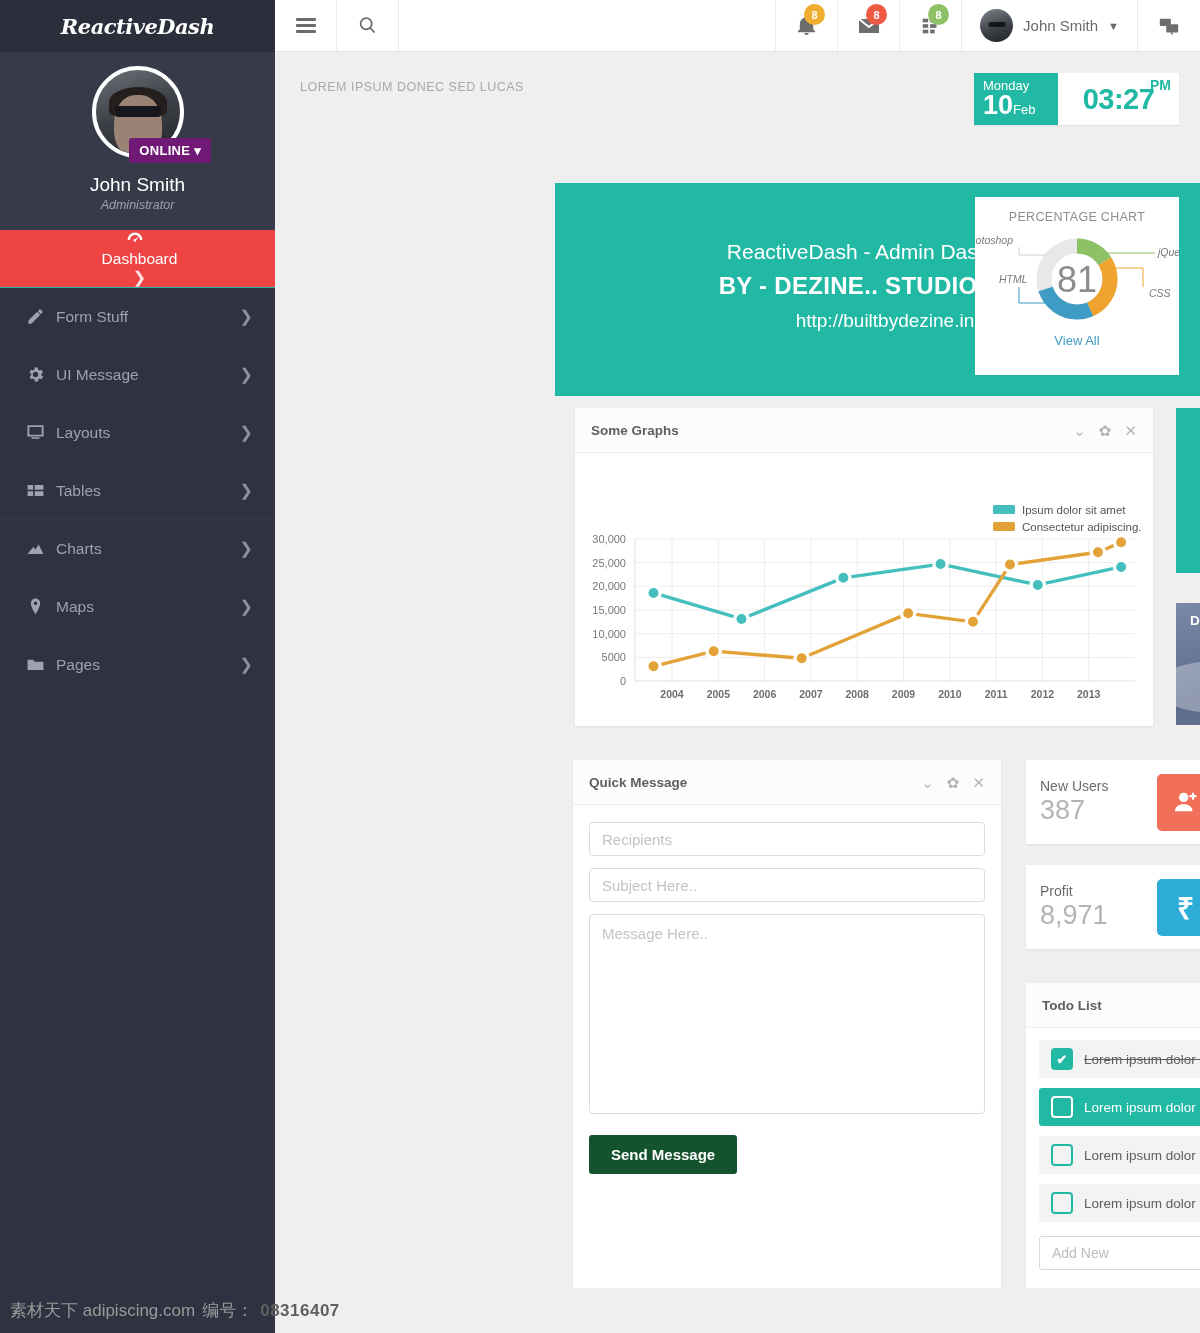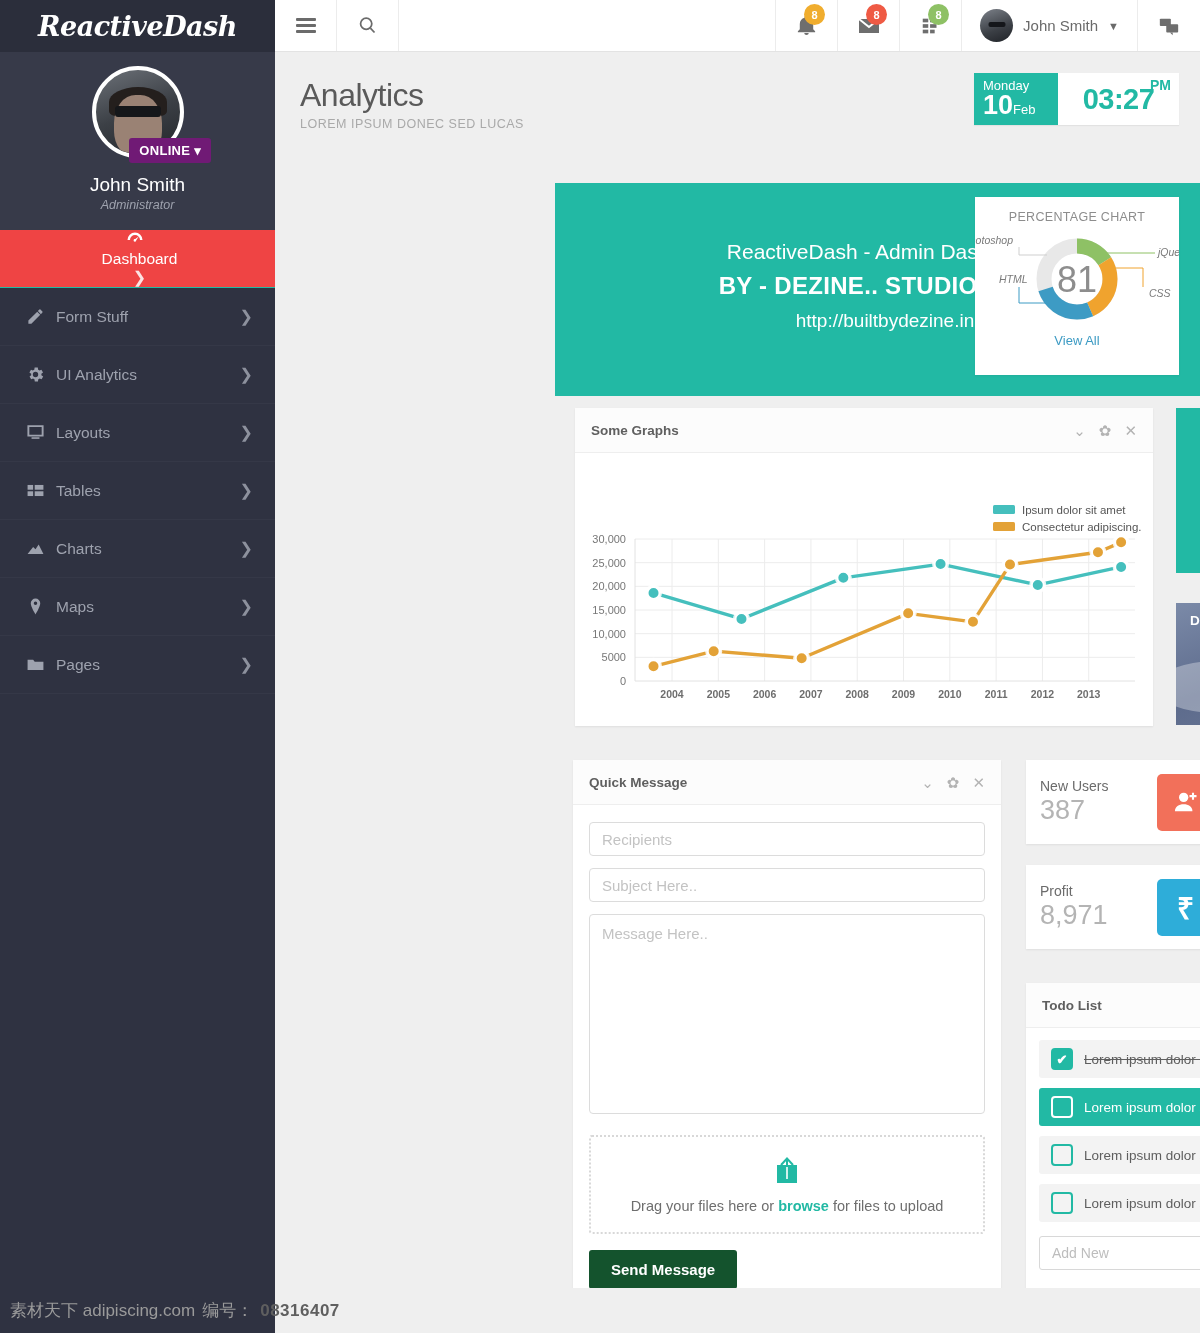--- a/index.html
+++ b/index.html
@@ -18,21 +18,21 @@
     width: 275px; height: 1288px;
     background: #2f3241;
   }
   .brand {
     height: 52px; display: flex; align-items: center; justify-content: center;
     background: #2b2e3b;
   }
   .brand-text {
     font-family: "DejaVu Serif", serif;
     font-style: italic; font-weight: bold;
-    font-size: 27px; color: #fff; letter-spacing: -0.5px;
+    font-size: 21px; color: #fff; letter-spacing: -0.5px;
   }
   .profile {
     background: #373a49;
     padding: 14px 0 18px;
     text-align: center;
     position: relative;
   }
   .avatar-wrap {
     width: 92px; height: 92px; margin: 0 auto;
     border-radius: 50%; border: 4px solid #fff;
@@ -339,21 +339,21 @@
       </span>
     <span class="nav-label">Form Stuff</span>
     <span class="nav-chevron">❯</span>
   </div>
   <div class="nav-item">
     <span class="nav-icon">
         <svg width="19" height="19" viewBox="0 0 24 24">
           <path d="M19.4 13a7.8 7.8 0 000-2l2.1-1.6-2-3.5-2.5 1a7.6 7.6 0 00-1.7-1l-.4-2.6h-4l-.4 2.6a7.6 7.6 0 00-1.7 1l-2.5-1-2 3.5L6.6 11a7.8 7.8 0 000 2l-2.1 1.6 2 3.5 2.5-1a7.6 7.6 0 001.7 1l.4 2.6h4l.4-2.6a7.6 7.6 0 001.7-1l2.5 1 2-3.5-2.3-1.6zM12 15.4A3.4 3.4 0 1115.4 12 3.4 3.4 0 0112 15.4z"></path>
         </svg>
       </span>
-    <span class="nav-label">UI Analytics</span>
+    <span class="nav-label">UI Message</span>
     <span class="nav-chevron">❯</span>
   </div>
   <div class="nav-item">
     <span class="nav-icon">
         <svg width="19" height="19" viewBox="0 0 24 24">
           <path d="M3 4h18v12H3z" fill="none" stroke="currentColor" stroke-width="2.4"></path>
           <path d="M7 18h10v2H7z"></path>
         </svg>
       </span>
     <span class="nav-label">Layouts</span>
@@ -451,21 +451,20 @@
         <rect x="2" y="4" width="12" height="8" rx="1"></rect>
         <rect x="9" y="10" width="13" height="9" rx="1"></rect>
         <path d="M13 19l3 3v-3z"></path>
       </svg>
   </div>
 </div>
 
 <div class="main">
 
   <div class="page-title">
-    <h1>Analytics</h1>
     <div class="sub">LOREM IPSUM DONEC SED LUCAS</div>
   </div>
 
   <div class="datetime">
     <div class="dt-left">
       <div class="dt-day">Monday</div>
       <div class="dt-date">
         <span>10</span><span class="dt-mon">Feb</span>
       </div>
     </div>
@@ -615,29 +614,20 @@
       <div class="panel-tools">
         <span>⌄</span>
         <span>✿</span>
         <span>✕</span>
       </div>
     </div>
     <div class="qm-body">
       <input class="qm-input" placeholder="Recipients" style="">
       <input class="qm-input" placeholder="Subject Here.." style="">
       <textarea class="qm-textarea" placeholder="Message Here.." style=""></textarea>
-      <div class="dropzone">
-        <svg width="34" height="34" viewBox="0 0 34 34">
-          <rect x="7" y="10" width="20" height="18" fill="#22b9a4"></rect>
-          <line x1="17" y1="4" x2="17" y2="22" stroke="#22b9a4" stroke-width="2"></line>
-          <polyline points="11,10 17,3.5 23,10" fill="none" stroke="#22b9a4" stroke-width="2"></polyline>
-          <line x1="17" y1="12" x2="17" y2="24" stroke="#fff" stroke-width="1.6"></line>
-        </svg>
-        <div class="dz-text"><span>Drag your files here or </span><b>browse</b><span> for files to upload</span></div>
-      </div>
       <button class="send-btn">Send Message</button>
     </div>
   </div>
 
   <div class="stat" style="left:751px; top:708px;">
     <div class="stat-txt">
       <div class="stat-label">New Users</div>
       <div class="stat-value">387</div>
     </div>
     <div class="stat-icon" style="background:#f2705a;">

